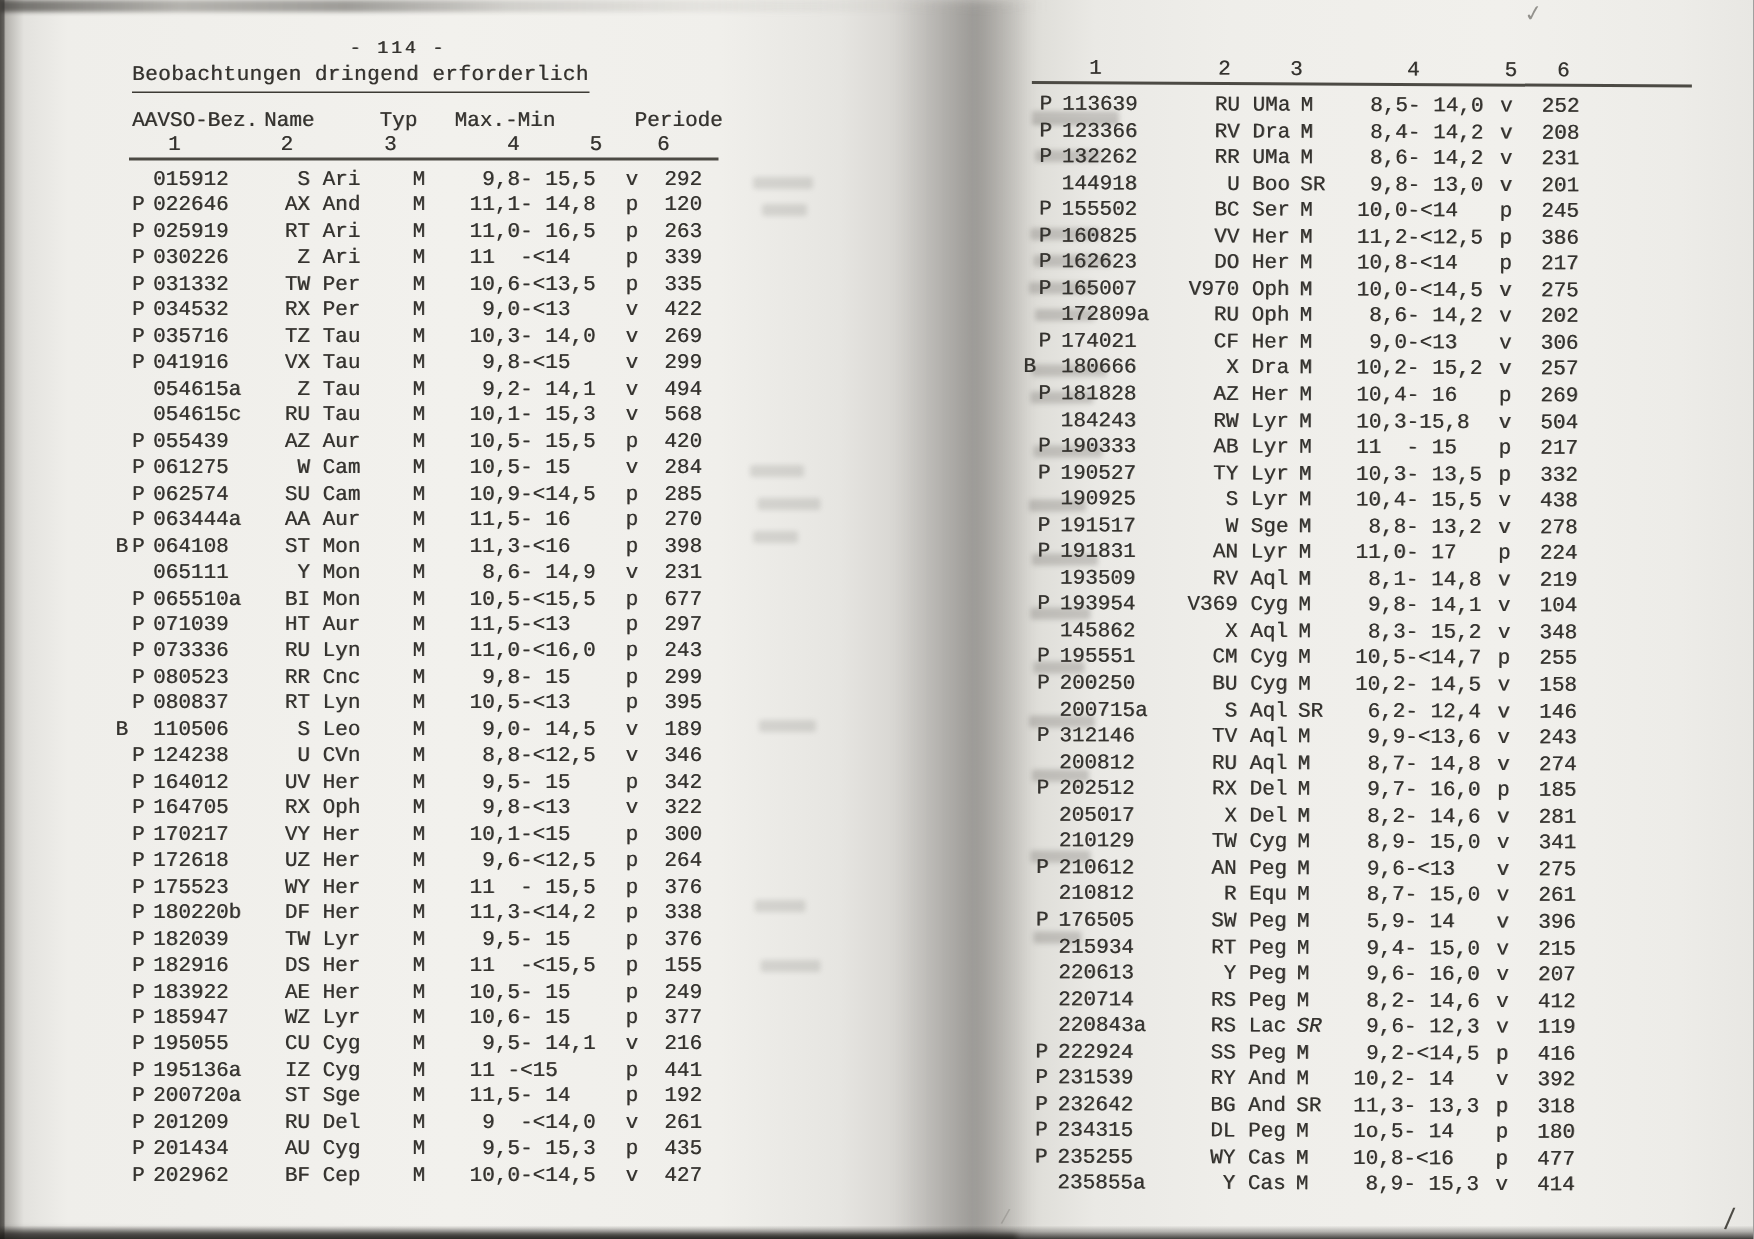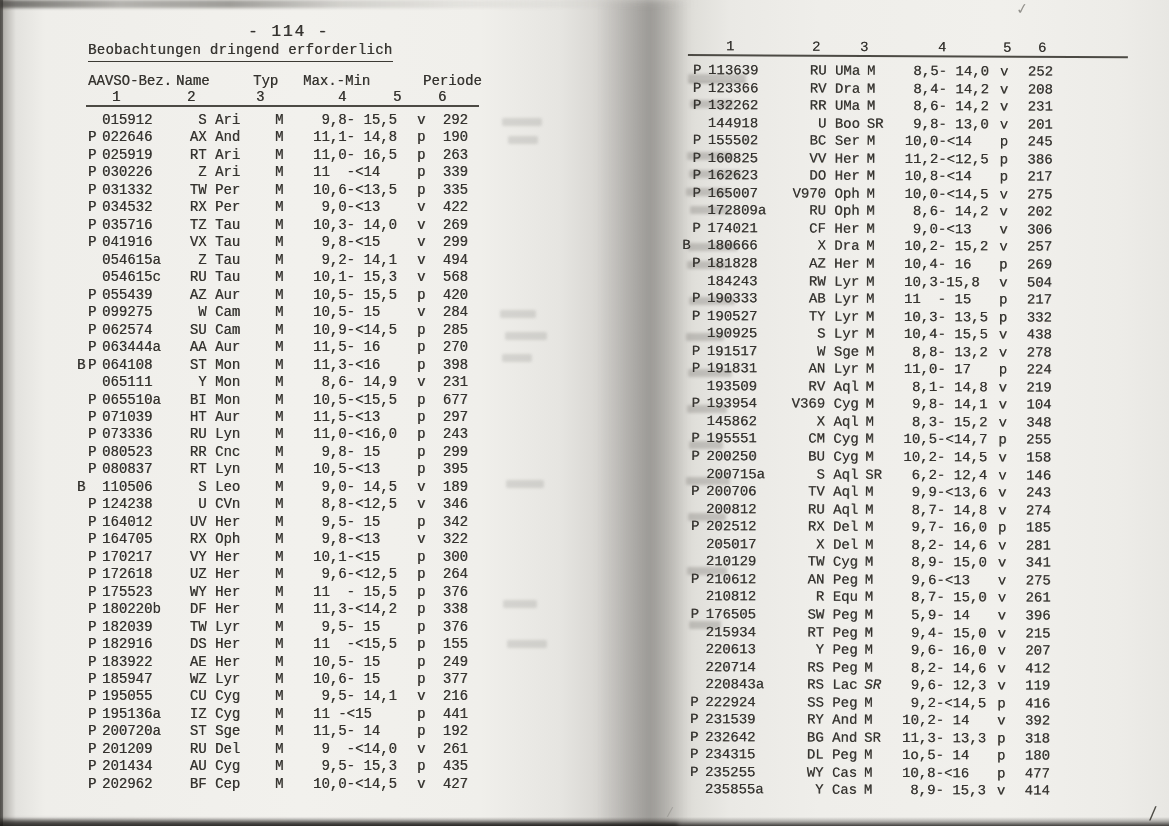--- a/index.html
+++ b/index.html
@@ -92,21 +92,21 @@
   <div class="ghost dim" style="left:502px;top:118px;width:40px"></div>
   <div class="ghost dim" style="left:508px;top:136px;width:30px"></div>
   <div class="ghost dim" style="left:500px;top:310px;width:36px"></div>
   <div class="ghost dim" style="left:505px;top:332px;width:42px"></div>
   <div class="ghost dim" style="left:502px;top:354px;width:30px"></div>
   <div class="ghost dim" style="left:506px;top:480px;width:38px"></div>
   <div class="ghost dim" style="left:503px;top:600px;width:34px"></div>
   <div class="ghost dim" style="left:507px;top:640px;width:40px"></div>
 
   <div>
-    <div class="tw" style="left:248px;top:24px;font-size:16px;letter-spacing:2px;text-shadow:0.6px 0 rgba(52,50,46,.8)">- 114 -</div>
+    <div class="tw" style="left:233px;top:24px;font-size:12px;letter-spacing:2px;text-shadow:0.6px 0 rgba(52,50,46,.8)">- 114 -</div>
     <div class="tw title-underline" style="left:88px;top:42px;letter-spacing:.3px">Beobachtungen dringend erforderlich</div>
 
     <div class="tw" style="left:88px;top:73px">AAVSO-Bez.</div>
     <div class="tw" style="left:176px;top:73px">Name</div>
     <div class="tw" style="left:253px;top:73px">Typ</div>
     <div class="tw" style="left:303px;top:73px">Max.-Min</div>
     <div class="tw" style="left:423px;top:73px">Periode</div>
     <div class="tw" style="left:112px;top:89px">1</div>
     <div class="tw" style="left:187px;top:89px">2</div>
     <div class="tw" style="left:256px;top:89px">3</div>
@@ -127,21 +127,21 @@
           <span class="cell c-per">292</span>
         </div>
         <div class="trow">
           <span class="cell c-m"></span>
           <span class="cell c-p">P</span>
           <span class="cell c-bez">022646</span>
           <span class="cell c-name">  AX And</span>
           <span class="cell c-typ">M</span>
           <span class="cell c-mag">11,1- 14,8</span>
           <span class="cell c-band">p</span>
-          <span class="cell c-per">190</span>
+          <span class="cell c-per">120</span>
         </div>
         <div class="trow">
           <span class="cell c-m"></span>
           <span class="cell c-p">P</span>
           <span class="cell c-bez">025919</span>
           <span class="cell c-name">  RT Ari</span>
           <span class="cell c-typ">M</span>
           <span class="cell c-mag">11,0- 16,5</span>
           <span class="cell c-band">p</span>
           <span class="cell c-per">263</span>
@@ -222,21 +222,21 @@
           <span class="cell c-bez">055439</span>
           <span class="cell c-name">  AZ Aur</span>
           <span class="cell c-typ">M</span>
           <span class="cell c-mag">10,5- 15,5</span>
           <span class="cell c-band">p</span>
           <span class="cell c-per">420</span>
         </div>
         <div class="trow">
           <span class="cell c-m"></span>
           <span class="cell c-p">P</span>
-          <span class="cell c-bez">099275</span>
+          <span class="cell c-bez">061275</span>
           <span class="cell c-name">   W Cam</span>
           <span class="cell c-typ">M</span>
           <span class="cell c-mag">10,5- 15</span>
           <span class="cell c-band">v</span>
           <span class="cell c-per">284</span>
         </div>
         <div class="trow">
           <span class="cell c-m"></span>
           <span class="cell c-p">P</span>
           <span class="cell c-bez">062574</span>
@@ -757,21 +757,21 @@
           <span class="cell c-bez">200715a</span>
           <span class="cell c-name">   S Aql</span>
           <span class="cell c-typ">SR</span>
           <span class="cell c-mag"> 6,2- 12,4</span>
           <span class="cell c-band">v</span>
           <span class="cell c-per">146</span>
         </div>
         <div class="trow">
           <span class="cell c-m"></span>
           <span class="cell c-p">P</span>
-          <span class="cell c-bez">200706</span>
+          <span class="cell c-bez">312146</span>
           <span class="cell c-name">  TV Aql</span>
           <span class="cell c-typ">M</span>
           <span class="cell c-mag"> 9,9-&lt;13,6</span>
           <span class="cell c-band">v</span>
           <span class="cell c-per">243</span>
         </div>
         <div class="trow">
           <span class="cell c-m"></span>
           <span class="cell c-p"></span>
           <span class="cell c-bez">200812</span>

